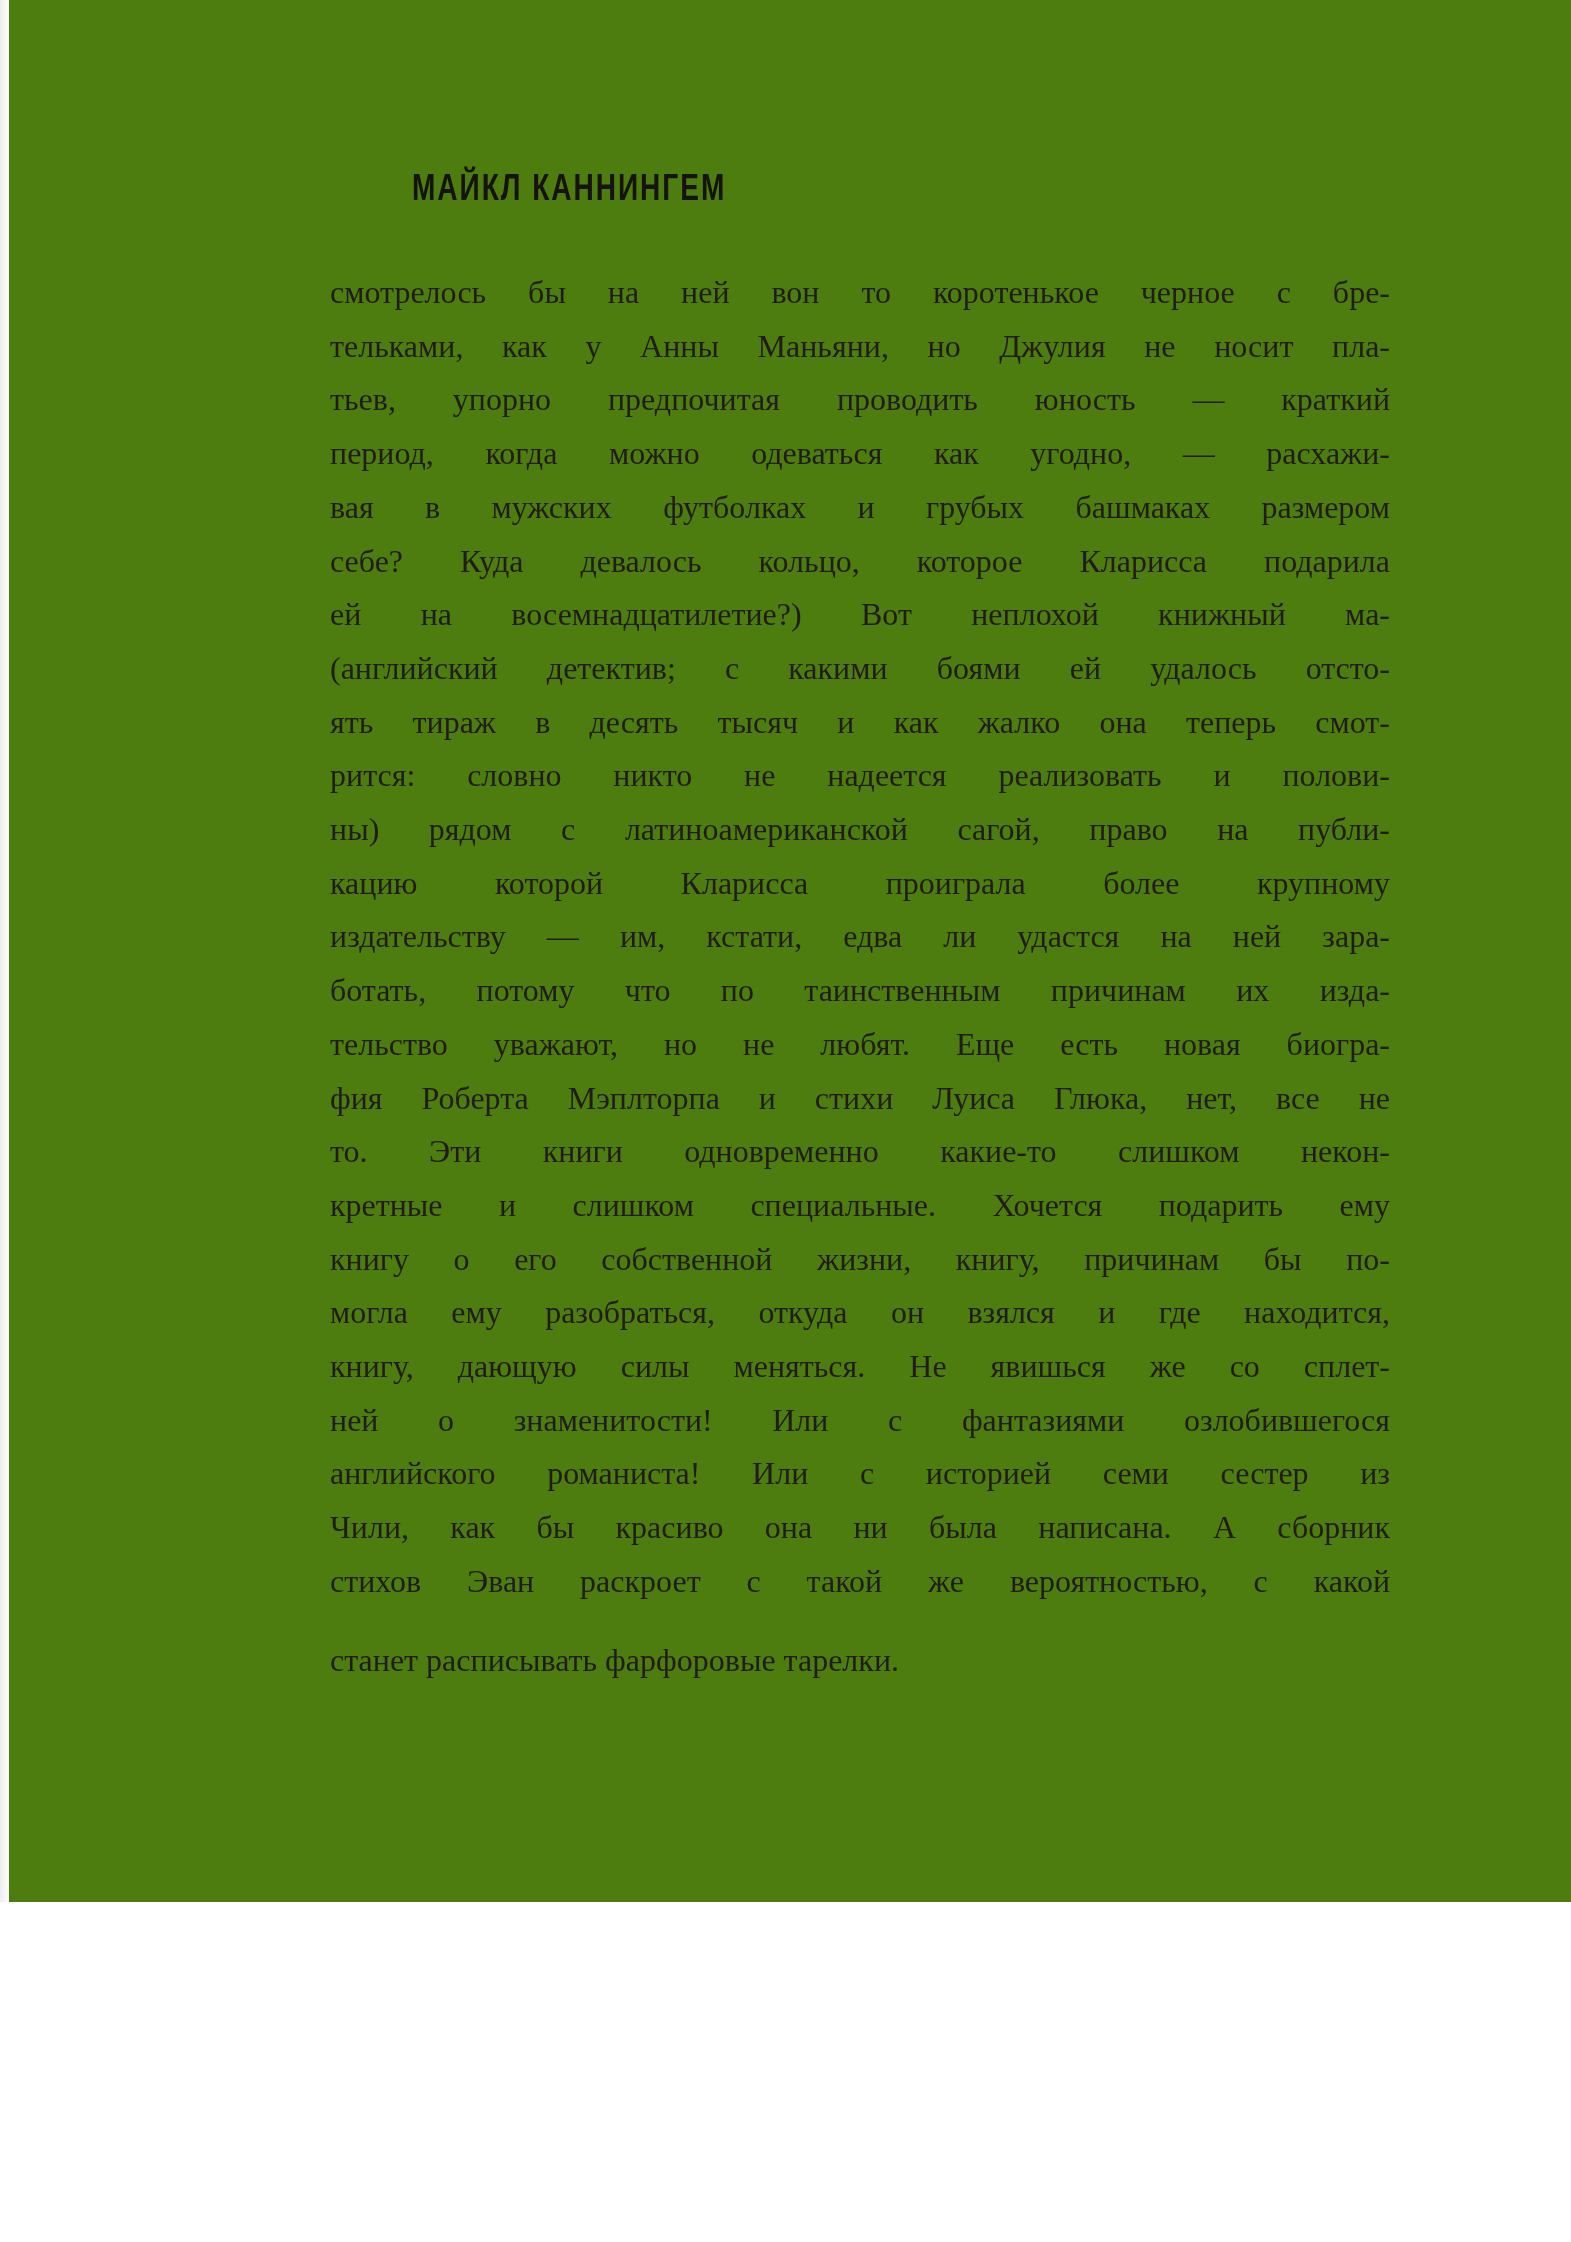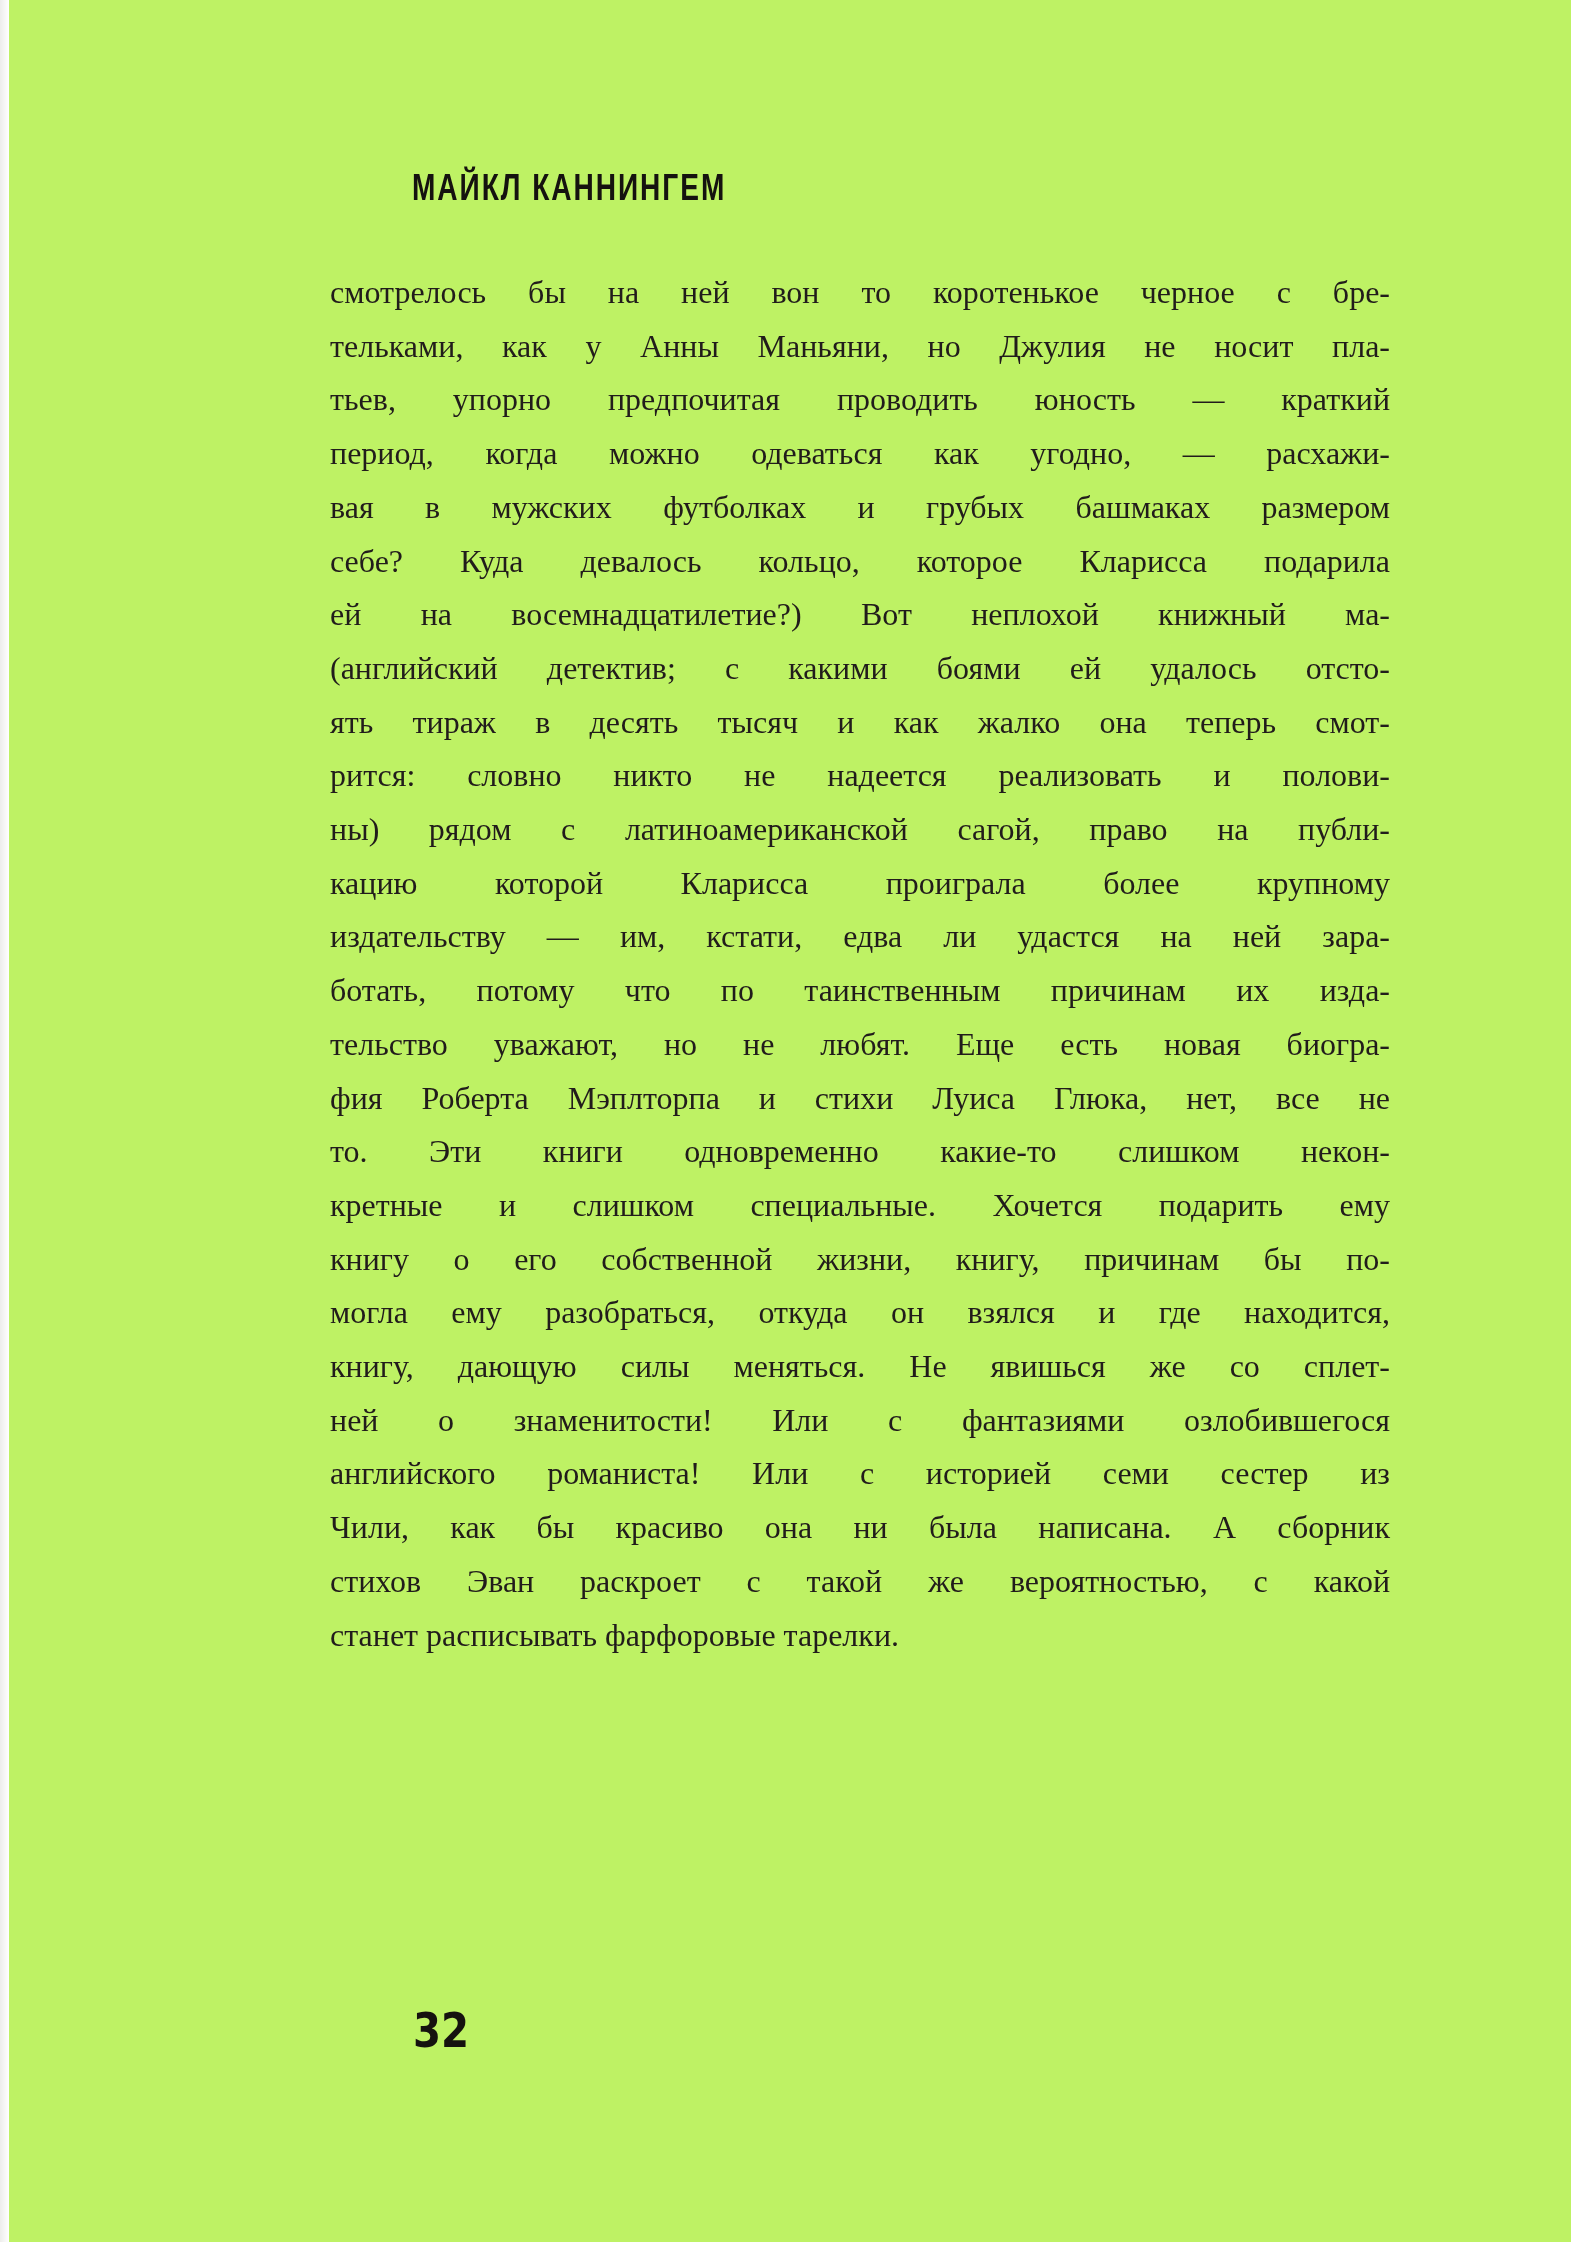--- a/index.html
+++ b/index.html
@@ -3,22 +3,22 @@
 <meta charset="utf-8">
 <style>
   html, body {
     margin: 0;
     padding: 0;
     background: #ffffff;
   }
   .page {
     position: relative;
     width: 1571px;
-    height: 2242px;
-    background: #bef264;
+    height: 1902px;
+    background: #4d7c0f;
     overflow: hidden;
     font-family: "Liberation Serif", serif;
   }
   .scan-edge {
     position: absolute;
     left: 0;
     top: 0;
     width: 9px;
     height: 100%;
     background: linear-gradient(to right, #ededeb, #ffffff);
@@ -47,20 +47,21 @@
     line-height: 53.7px;
     color: #211c1b;
   }
   .body-line {
     text-align: justify;
     text-align-last: justify;
     white-space: normal;
   }
   .body-line.final {
     text-align-last: left;
+    margin-top: 25px;
   }
   .page-number {
     position: absolute;
     left: 413px;
     top: 2006px;
     font-family: "DejaVu Sans", sans-serif;
     font-weight: 700;
     font-size: 48px;
     line-height: 48px;
     transform: scaleX(0.84);

